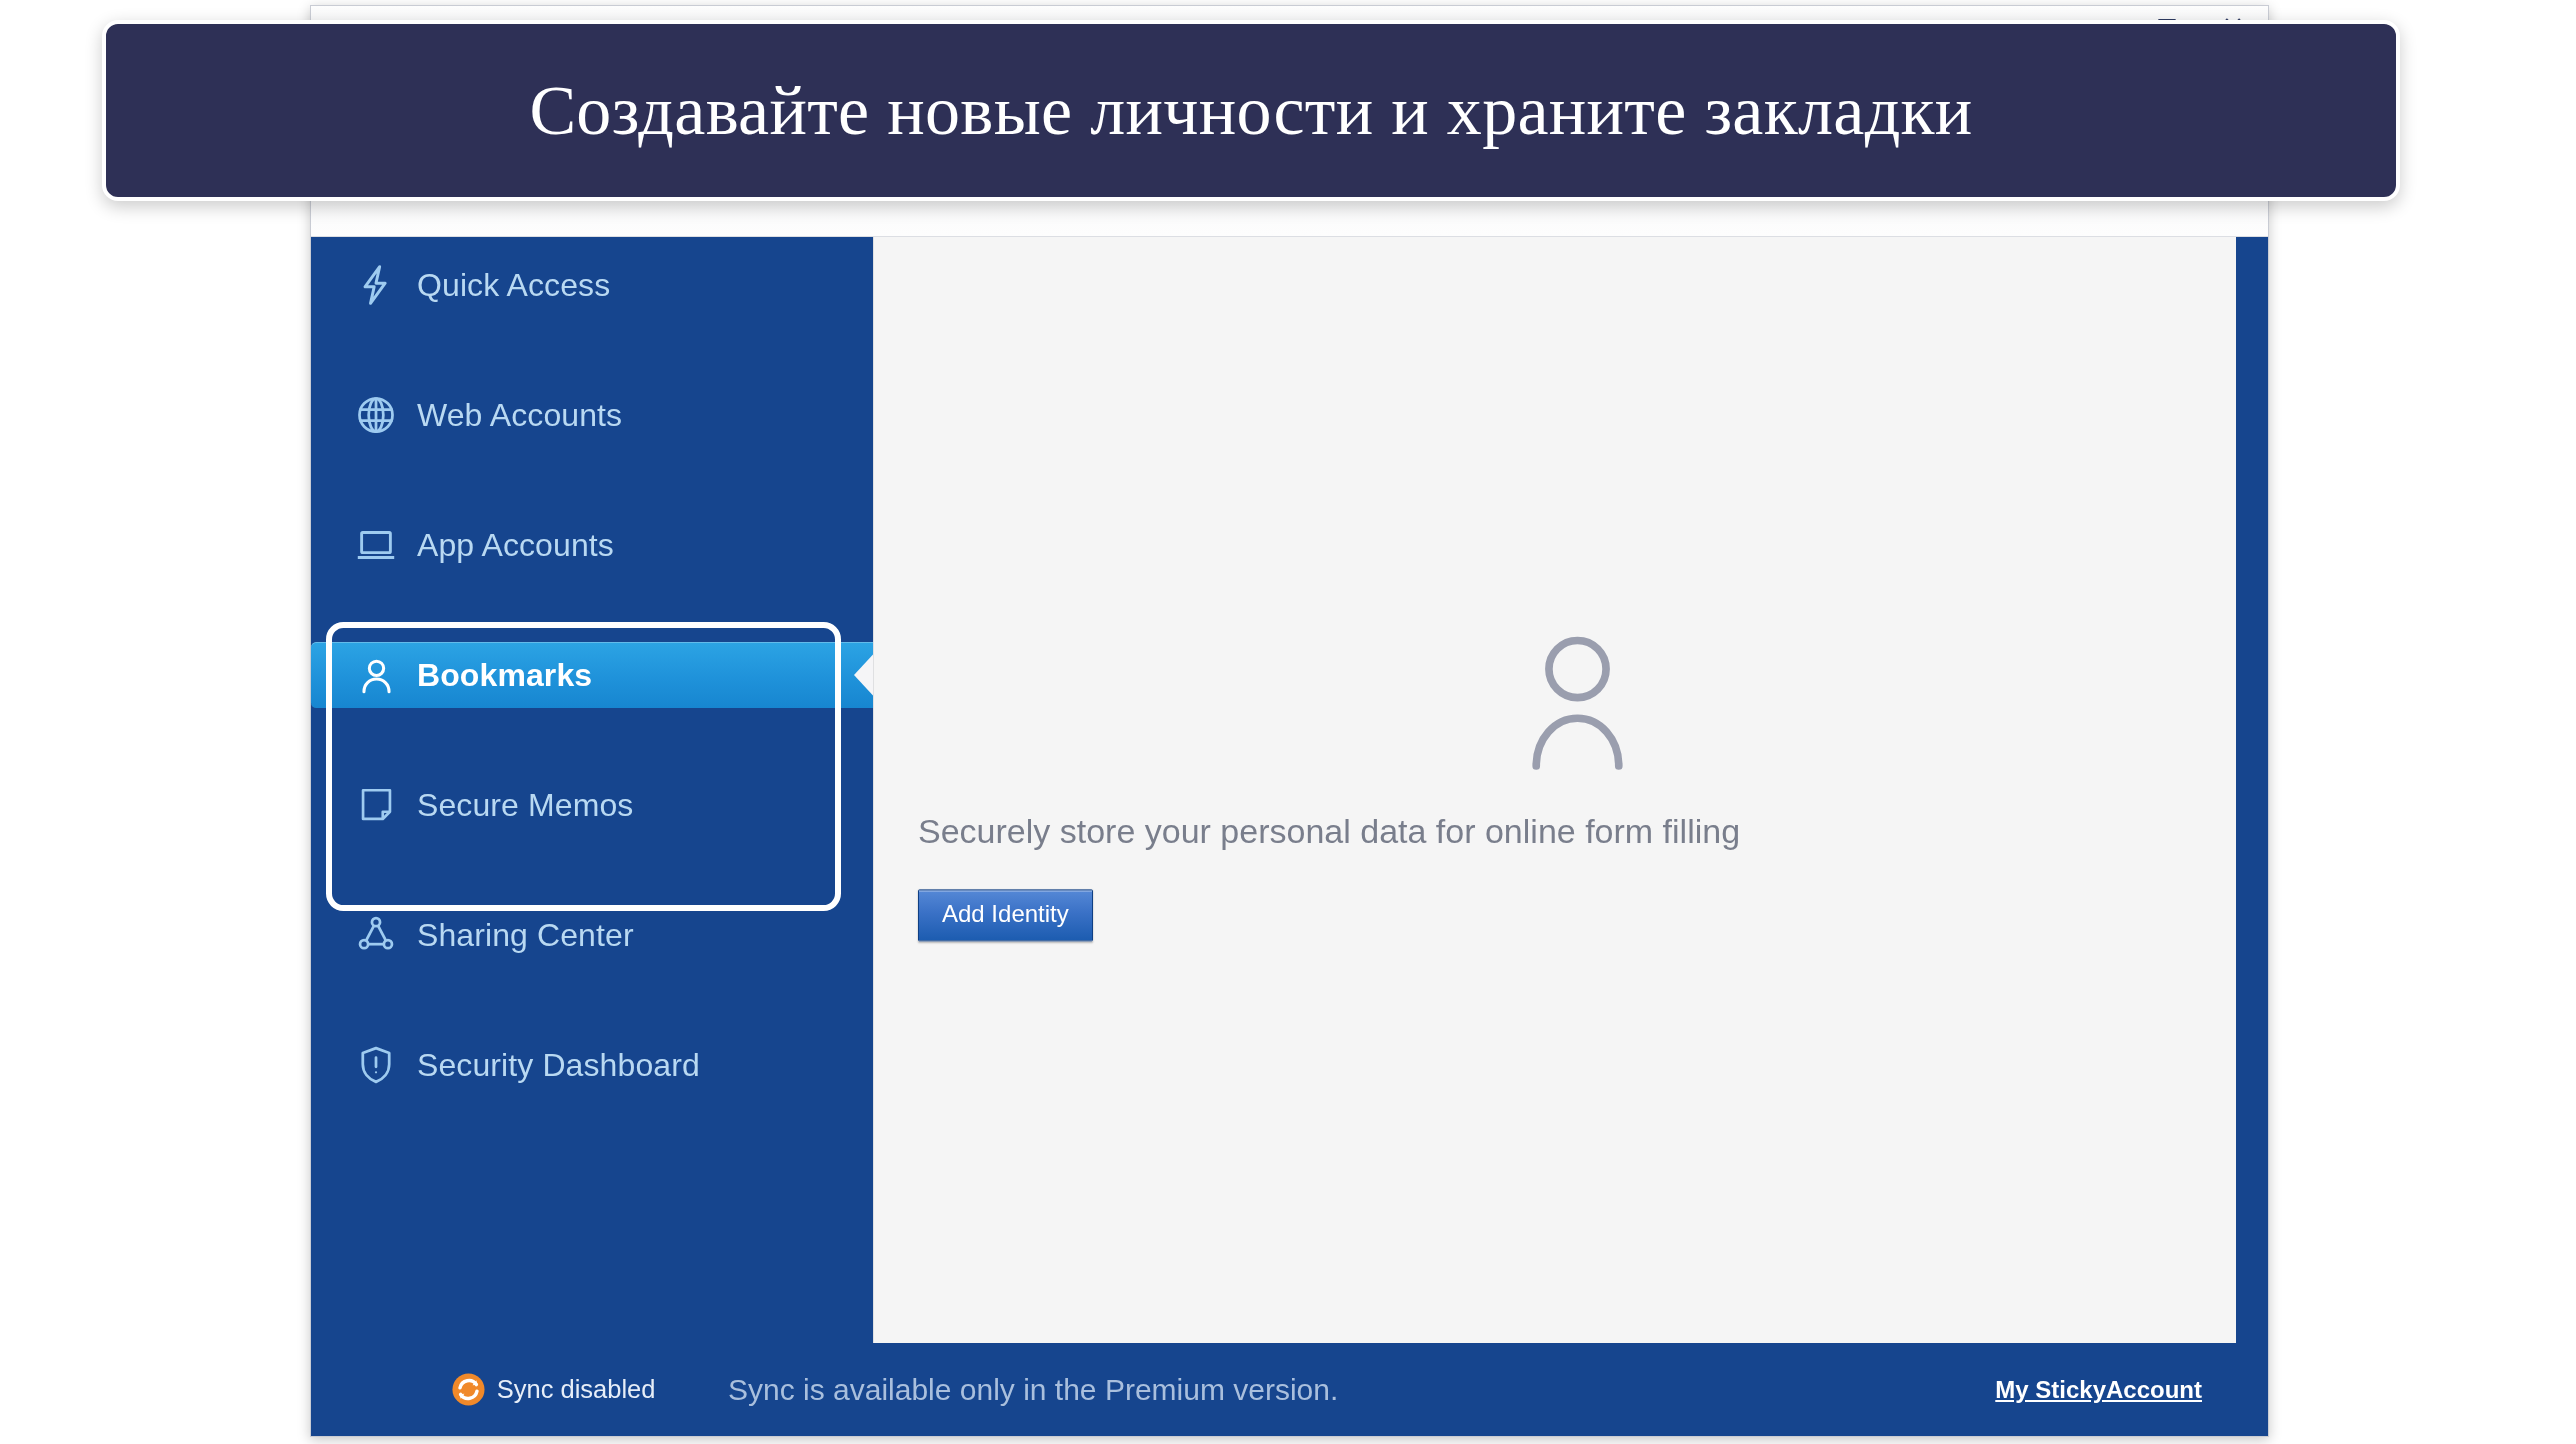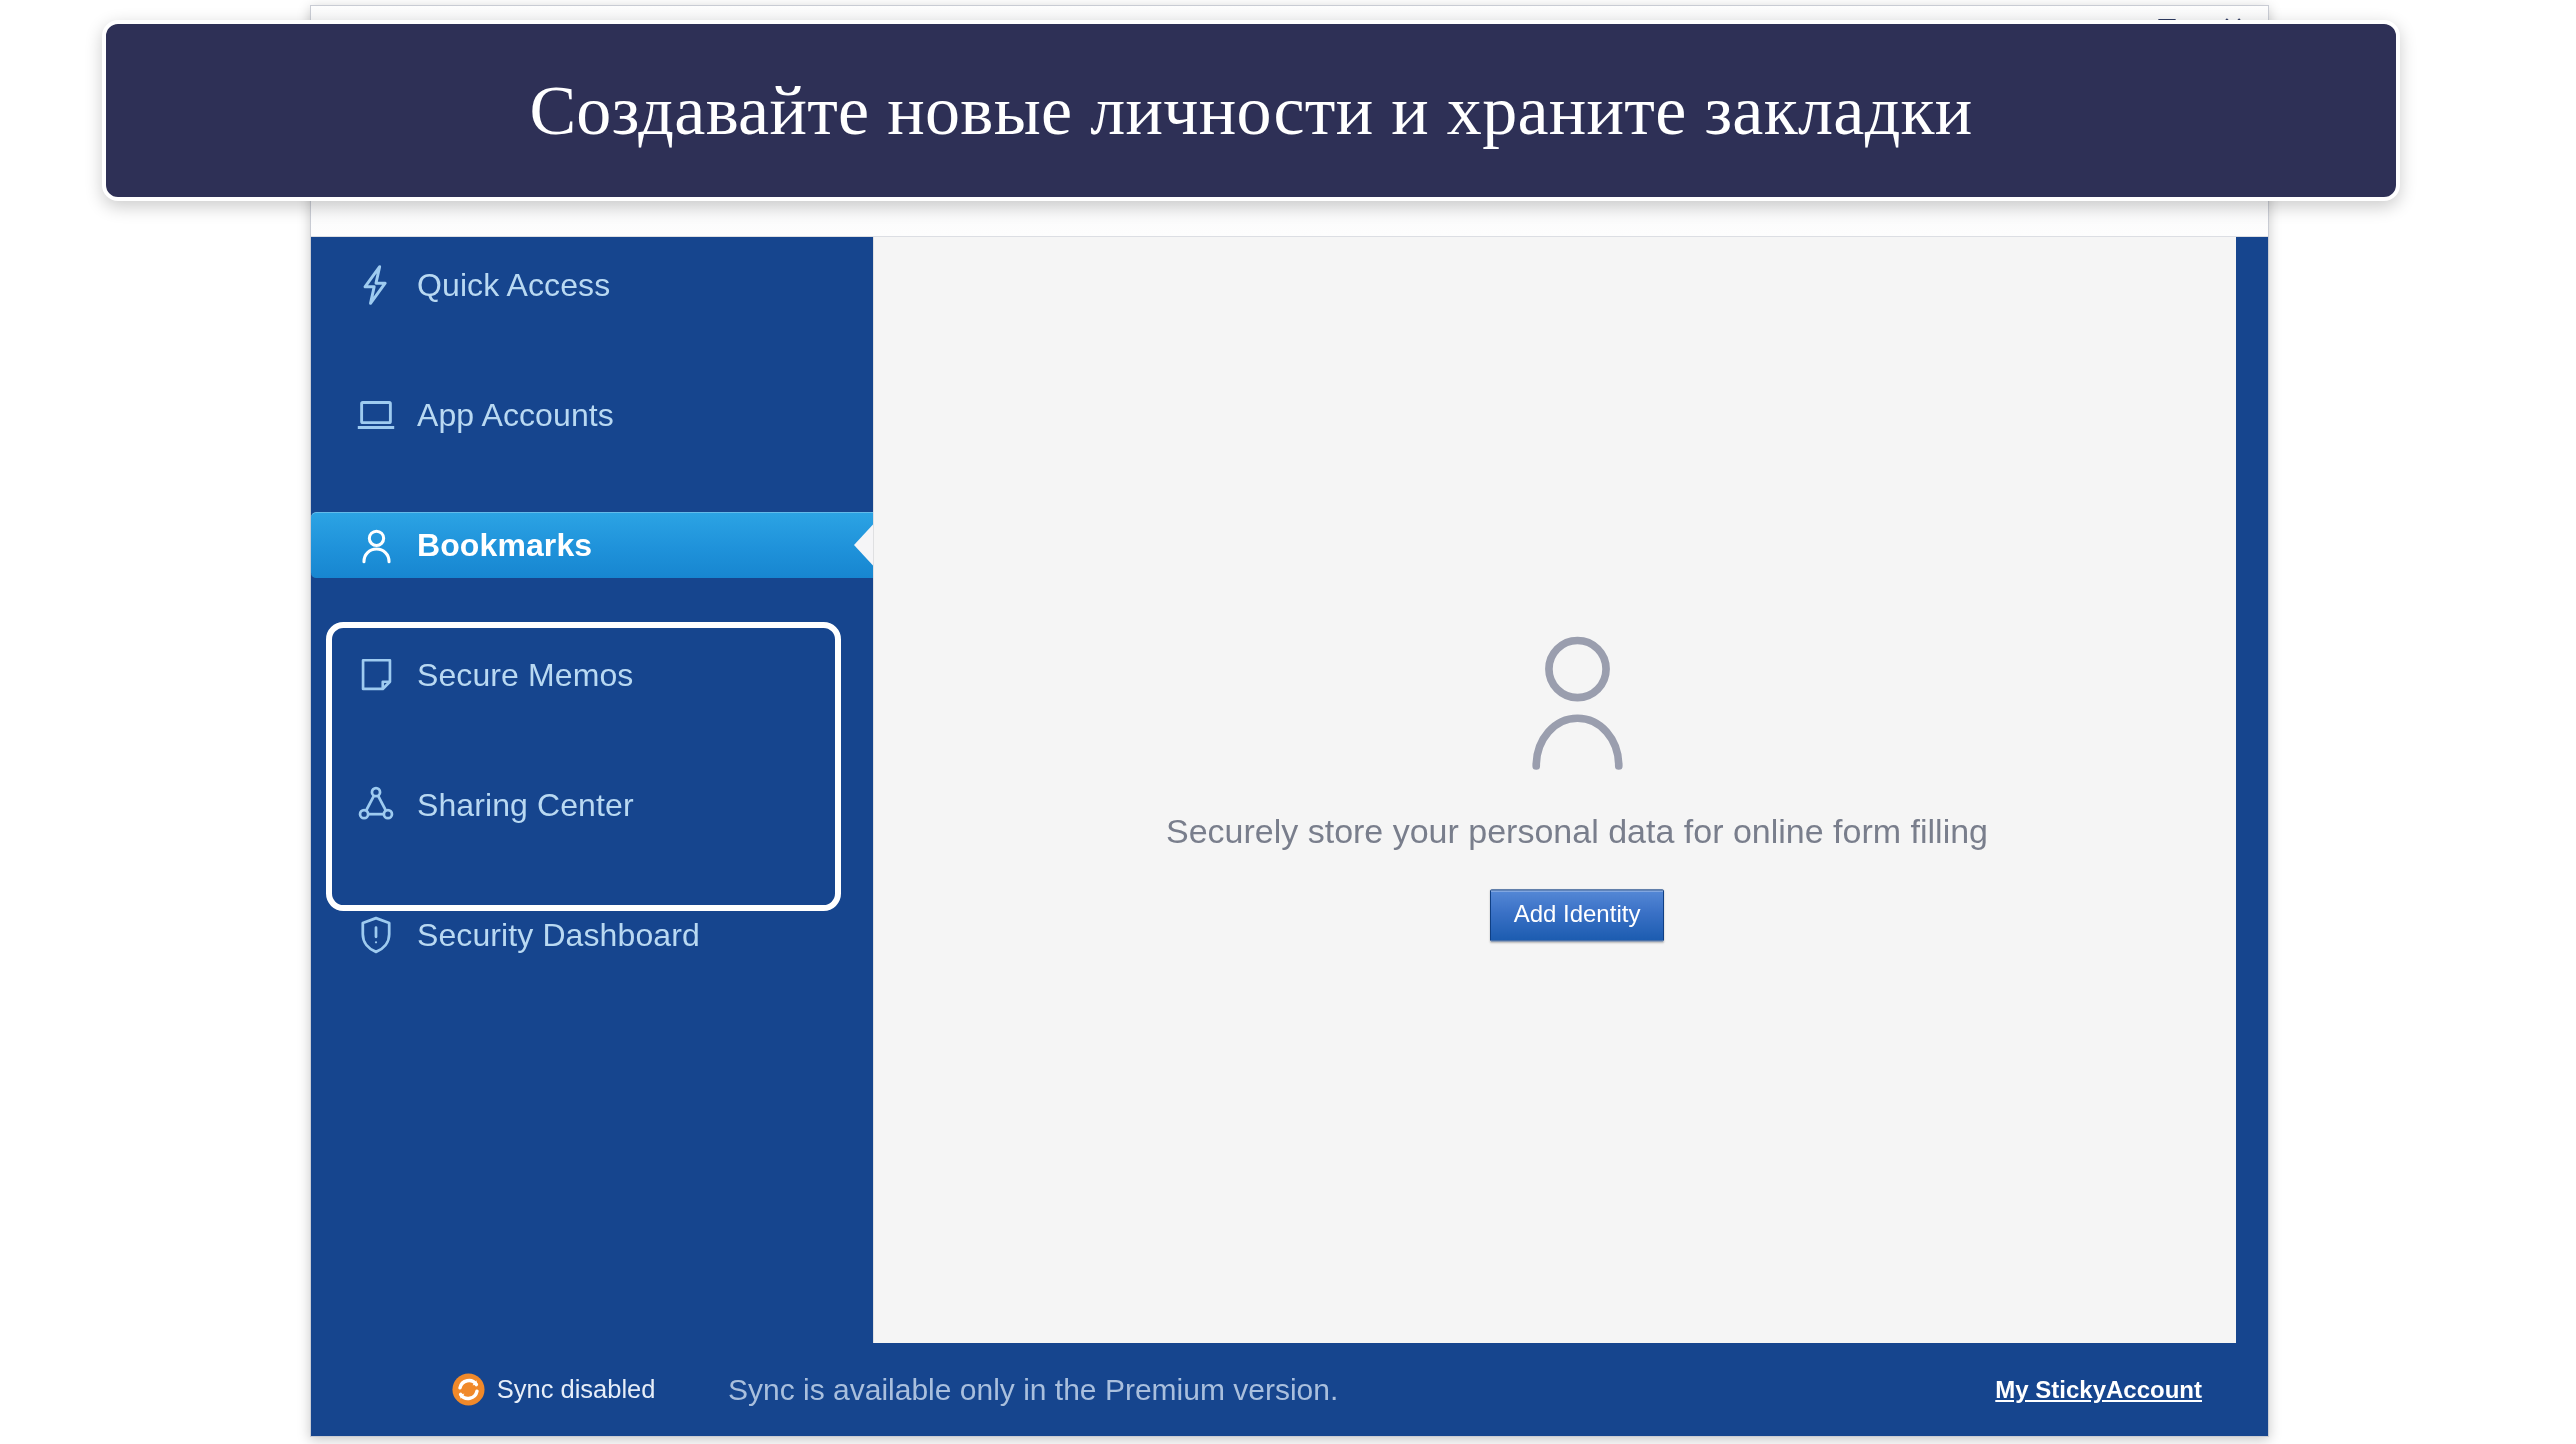--- a/index.html
+++ b/index.html
@@ -186,21 +186,21 @@
     background: #f5f5f5;
     border-left: 0.7px solid #dfe0e2;
     box-sizing: border-box;
   }
 
   #empty-state {
     position: absolute;
     left: 0; right: 0;
     top: 50%;
     transform: translateY(-54%);
-    text-align: center;
+    text-align: left;
     margin-left: 44px;
   }
   #person-icon { margin: 0 auto 38px auto; display: block; }
   #empty-text {
     font-size: 34px;
     color: #797e8c;
     margin-bottom: 38px;
   }
   #add-identity-button {
     display: inline-block;
@@ -303,20 +303,32 @@
 
           <div class="nav-item">
             <span class="nav-icon">
               <svg width="44" height="44" viewBox="0 0 24 24" fill="none" stroke="#9ecbf0" stroke-width="1.6" stroke-linejoin="round" stroke-linecap="round">
                 <path d="M14 2 L6 13 h5 l-2 9 8-11 h-5 z"></path>
               </svg>
             </span>
             <span class="nav-label">Quick Access</span>
           </div>
 
+          <div class="nav-item">
+            <span class="nav-icon">
+              <svg width="44" height="44" viewBox="0 0 24 24" fill="none" stroke="#9ecbf0" stroke-width="1.5">
+                <circle cx="12" cy="12" r="9"></circle>
+                <ellipse cx="12" cy="12" rx="4" ry="9"></ellipse>
+                <line x1="3" y1="9" x2="21" y2="9"></line>
+                <line x1="3" y1="15" x2="21" y2="15"></line>
+                <line x1="12" y1="3" x2="12" y2="21"></line>
+              </svg>
+            </span>
+            <span class="nav-label">Web Accounts</span>
+          </div>
 
           <div class="nav-item">
             <span class="nav-icon">
               <svg width="46" height="46" viewBox="0 0 24 24" fill="none" stroke="#9ecbf0" stroke-width="1.5" stroke-linejoin="round">
                 <rect x="4.5" y="5.5" width="15" height="10.5" rx="0.6"></rect>
                 <path d="M2.5 18.5 h19"></path>
               </svg>
             </span>
             <span class="nav-label">App Accounts</span>
           </div>

